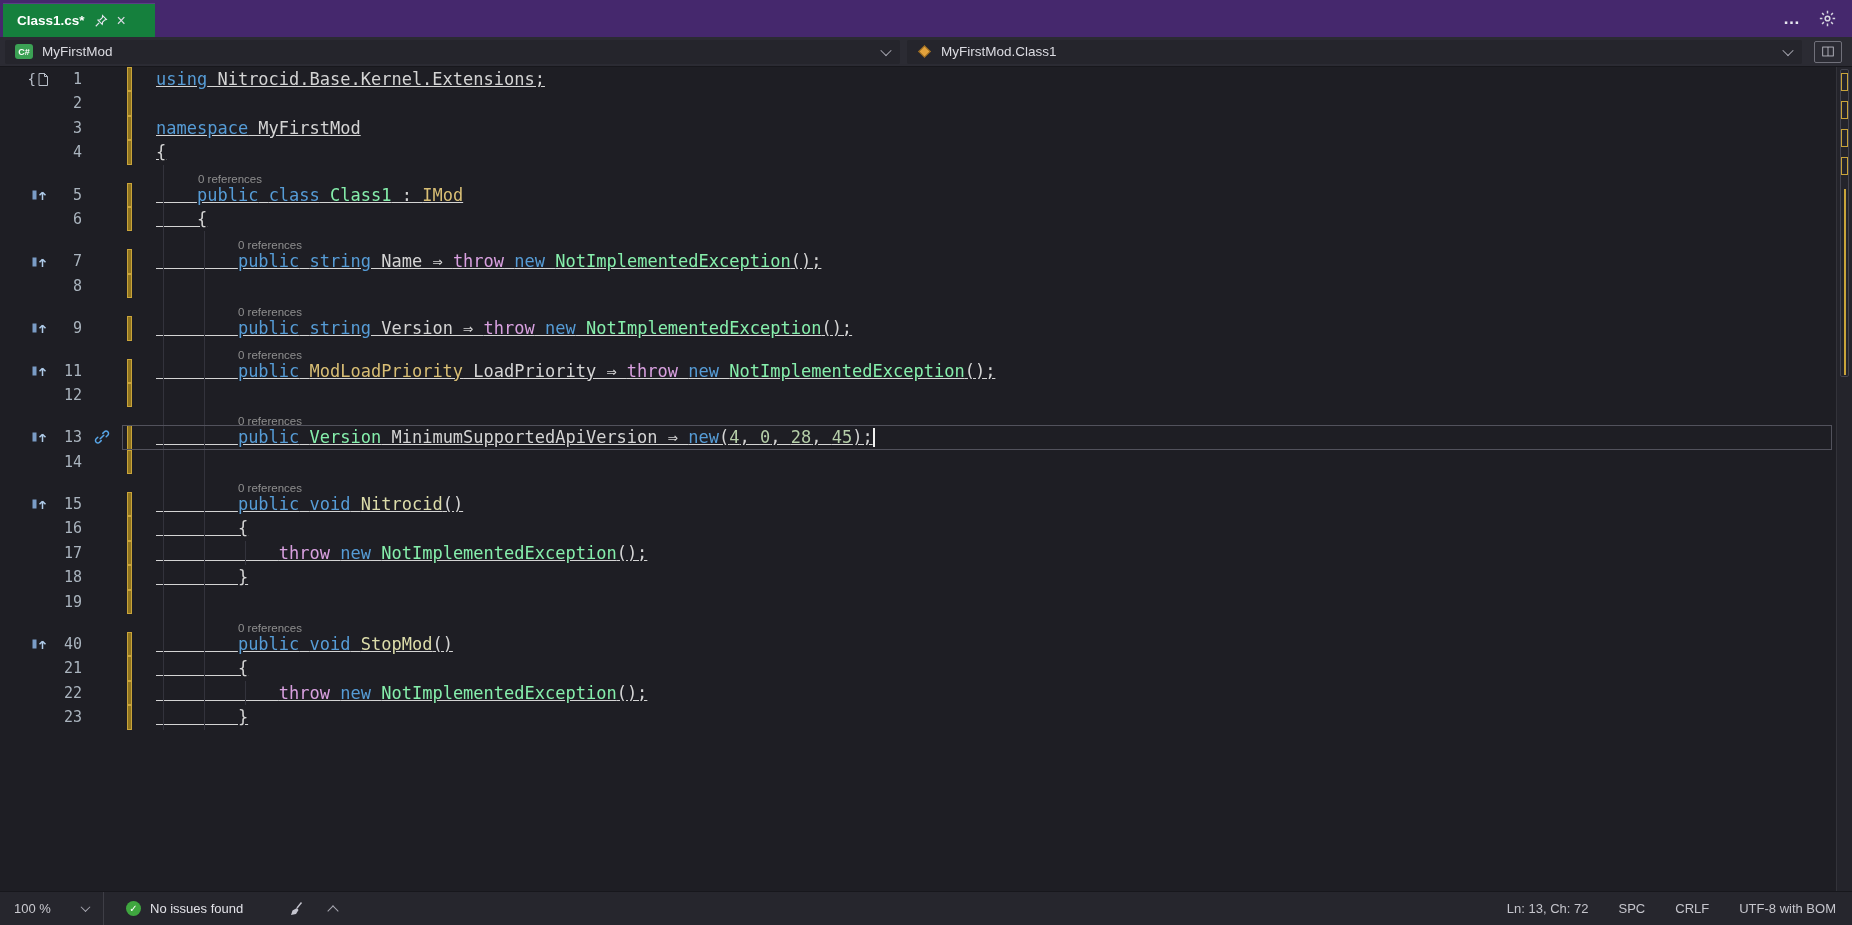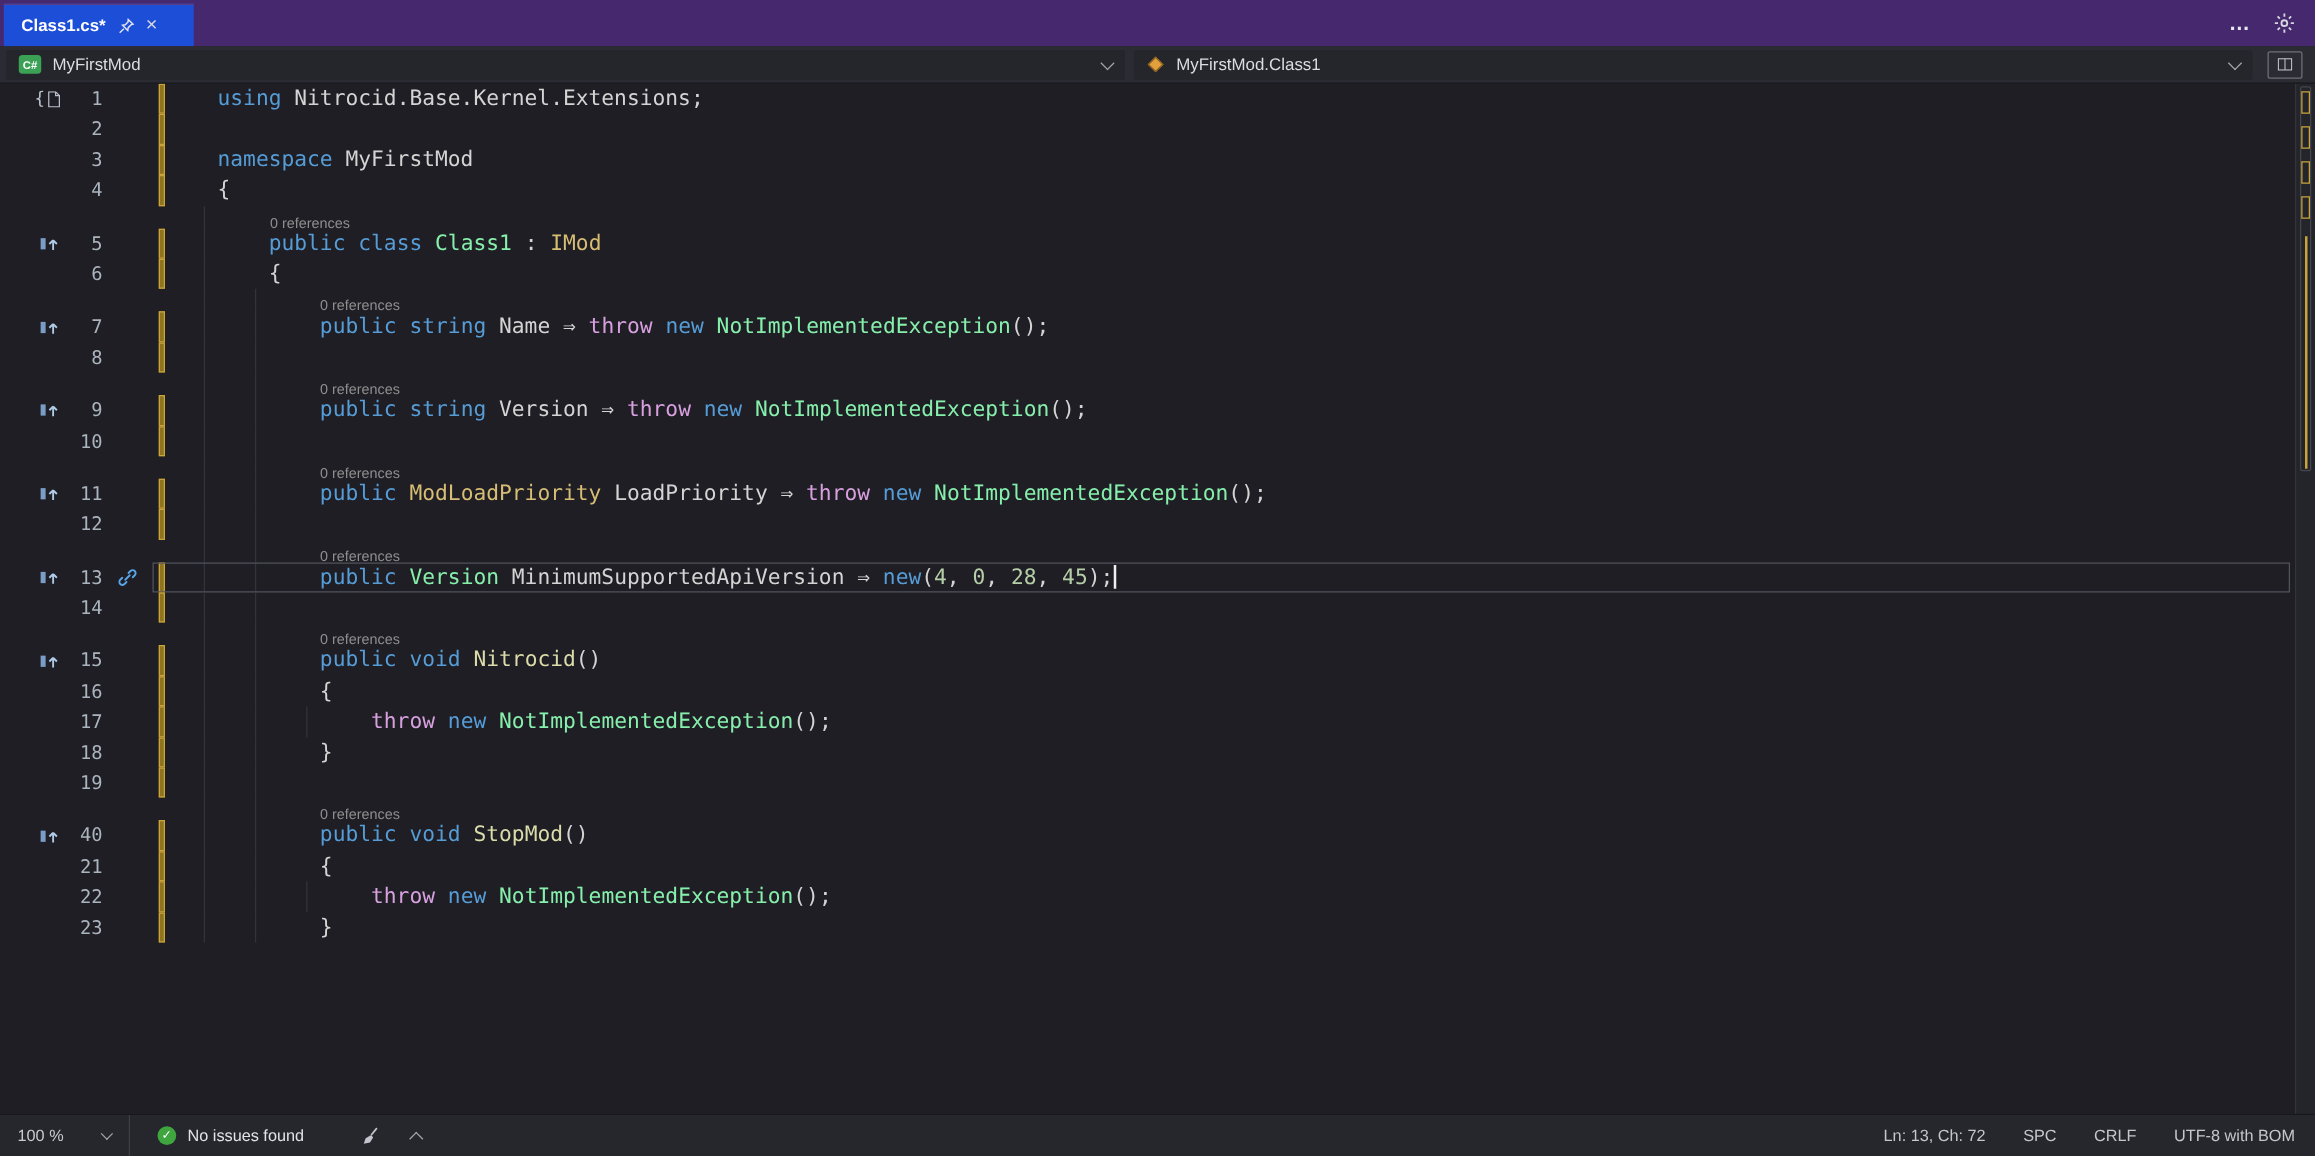--- a/index.html
+++ b/index.html
@@ -7,21 +7,21 @@
   body {
     width:1852px; height:925px; overflow:hidden;
     background:#1E1E24; font-family:"Liberation Sans", sans-serif;
     -webkit-font-smoothing:antialiased;
   }
   .app { width:1852px; height:925px; display:flex; flex-direction:column; }
 
   
   .titlebar { height:37px; background:#45286D; display:flex; align-items:stretch; flex:0 0 auto; }
   .tab {
-    margin:3px 0 0 3px; background:#1d4ed8; min-width:152px;
+    margin:3px 0 0 3px; background:#15803d; min-width:152px;
     display:flex; align-items:center; gap:9px; padding:0 10px 0 14px;
     border-top:1px solid #5a3f85;
   }
   .tab-title { color:#FFFFFF; font-weight:bold; font-size:13.5px; }
   .tab-close { color:#D8D8E2; font-size:16px; line-height:1; cursor:default; }
   .titlebar-right { margin-left:auto; display:flex; align-items:center; gap:18px; padding-right:16px; color:#E8E8F0; }
   .more-dots { font-size:17px; font-weight:bold; letter-spacing:1px; }
 
   
   .navbar { height:30px; background:#2B2B33; display:flex; align-items:center; padding:0 5px; gap:7px; flex:0 0 auto; border-bottom:1px solid #17171C; }
@@ -42,22 +42,22 @@
   .row { display:flex; position:relative; }
   .row.code { height:24.4px; }
   .row.lens { height:18px; }
   .cell { flex:0 0 auto; }
   .cell.icons { width:52px; display:flex; align-items:center; justify-content:flex-end; padding-right:4px; }
   .cell.num { width:30px; text-align:right; font-family:"DejaVu Sans Mono", monospace; font-size:15px; color:#AAB4BE; line-height:24.4px; }
   .cell.glyph { width:40px; display:flex; align-items:center; justify-content:center; }
   .cell.chg { width:10px; position:relative; }
   .change-bar { position:absolute; left:5px; top:0; bottom:0; width:5px; background:#8F741F; border:1px solid #C9A43A; }
   .cell.codecell {
-    flex:1 1 auto; position:relative; white-space:pre; padding-left:42px;
-    font-family:"DejaVu Sans Mono", monospace; font-size:17px; line-height:24.4px; color:#D4D4D4;
+    flex:1 1 auto; position:relative; white-space:pre; padding-left:24px;
+    font-family:"DejaVu Sans Mono", monospace; font-size:17px; line-height:24.4px; color:#D4D4D4;text-decoration:underline;
   }
   .guide { position:absolute; top:0; bottom:0; width:1px; background:#33333C; }
   .lens-text { display:inline-block; font-family:"Liberation Sans", sans-serif; font-size:11.5px; color:#8F8F8F; line-height:18px; }
   .tok-kw   { color:#569CD6; }
   .tok-ctrl { color:#D8A0DF; }
   .tok-type { color:#86efac; }
   .tok-gold { color:#D8BE75;margin-top:32px; }
   .tok-meth { color:#DCDCAA; }
   .tok-num  { color:#B5CEA8; }
   .tok-pl   { color:#D4D4D4; }
@@ -264,29 +264,20 @@
                 <path d="M10.5 12V4.6M10.5 4.2l-3 3M10.5 4.2l3 3" stroke="#AFCBE8" stroke-width="1.5" fill="none"></path>
               </svg>
             </span>
           </div>
           <div class="cell num">9</div>
           <div class="cell glyph"></div>
           <div class="cell chg">
             <div class="change-bar"></div>
           </div>
           <div class="cell codecell"><span class="guide" style="left: 31px;"></span><span class="guide" style="left: 71.9px;"></span><span class="tok-pl">        </span><span class="tok-kw">public</span><span class="tok-pl"> </span><span class="tok-kw">string</span><span class="tok-pl"> Version ⇒ </span><span class="tok-ctrl">throw</span><span class="tok-pl"> </span><span class="tok-kw">new</span><span class="tok-pl"> </span><span class="tok-type">NotImplementedException</span><span class="tok-pl">();</span></div>
-        </div>
-        <div class="row code">
-          <div class="cell icons"></div>
-          <div class="cell num">10</div>
-          <div class="cell glyph"></div>
-          <div class="cell chg">
-            <div class="change-bar"></div>
-          </div>
-          <div class="cell codecell"><span class="guide" style="left: 31px;"></span><span class="guide" style="left: 71.9px;"></span></div>
         </div>
         <div class="row lens">
           <div class="cell icons"></div>
           <div class="cell num"></div>
           <div class="cell glyph"></div>
           <div class="cell chg"></div>
           <div class="cell codecell"><span class="guide" style="left: 31px;"></span><span class="guide" style="left: 71.9px;"></span><span class="lens-text" style="margin-left: 82px;">0 references</span></div>
         </div>
         <div class="row code">
           <div class="cell icons">

